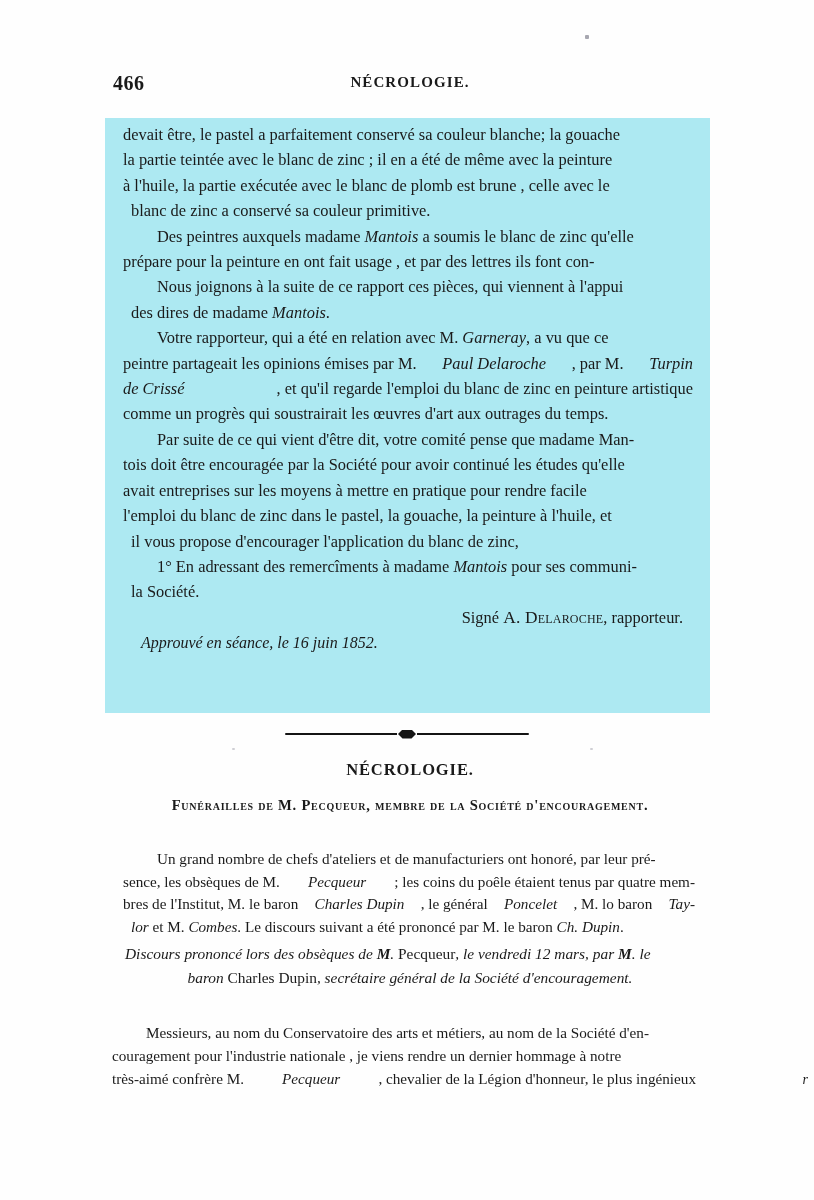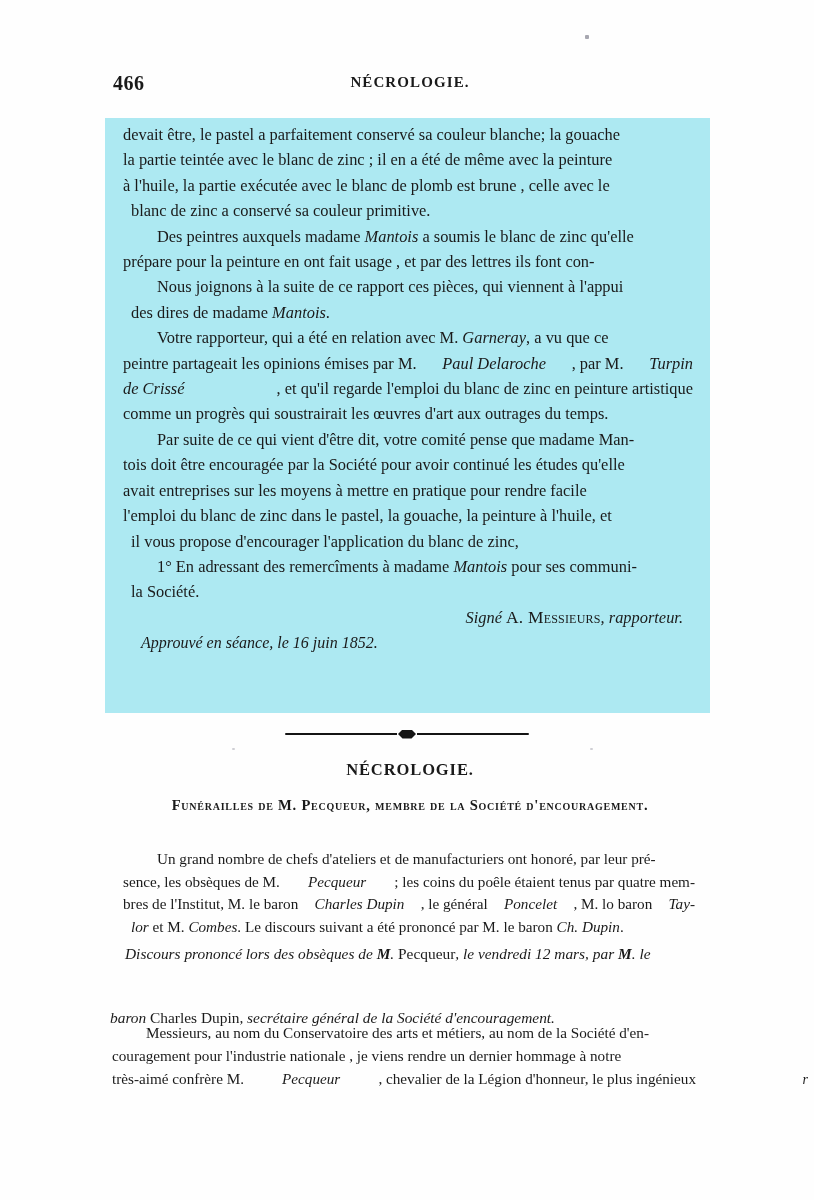--- a/index.html
+++ b/index.html
@@ -83,21 +83,21 @@
     line-height: 25.4px;
     white-space: nowrap;
   }
   .last-line {
     font-size: 16.4px;
     line-height: 25.4px;
     white-space: nowrap;
     margin-left: 8px;
   }
   .indent-first { padding-left: 26px; }
-  .it { font-style: italic; }
+  .it { }
   .sc {
     font-variant: small-caps;
     font-size: 17.4px;
     letter-spacing: .2px;
   }
 
   .sig-line {
     font-size: 16.4px;
     line-height: 25.4px;
     text-align: right;
@@ -176,21 +176,21 @@
   .center-italic {
     position: absolute;
     left: 110px;
     top: 942px;
     width: 600px;
     font-style: italic;
     font-size: 15.4px;
     line-height: 23.6px;
   }
   .center-italic .l1 { text-align: left; white-space: nowrap; margin-left: 15px; }
-  .center-italic .l2 { white-space: nowrap; margin-top: 40px; }
+  .center-italic .l2 { text-align: center; white-space: nowrap; }
   .rom { font-style: normal; }
   .bld { font-weight: 700; }
 
   .body-block2 {
     position: absolute;
     left: 112px;
     top: 1022px;
     width: 584px;
   }
   .body-block2 .just-line,
@@ -263,21 +263,21 @@
       <div class="just-line">
         l'emploi du blanc de zinc dans le pastel, la gouache, la peinture à l'huile, et
       </div>
       <div class="last-line">il vous propose d'encourager l'application du blanc de zinc,</div>
 
       <div class="last-line indent-first">1° En adressant des remercîments à madame <i>Mantois</i> pour ses communi-</div>
       <div class="last-line">la Société.</div>
 
       <div class="sig-line">
         <span class="it">Signé</span>
-        <span class="sc">A. Messieurs</span><span class="it">, rapporteur.</span>
+        <span class="sc">A. Delaroche</span><span class="it">, rapporteur.</span>
       </div>
 
       <div class="approved-line">Approuvé en séance, le 16 juin 1852.</div>
     </div>
   </div>
 
   <div class="divider">
     <div class="bar left"></div>
     <div class="lozenge"></div>
     <div class="bar right"></div>

